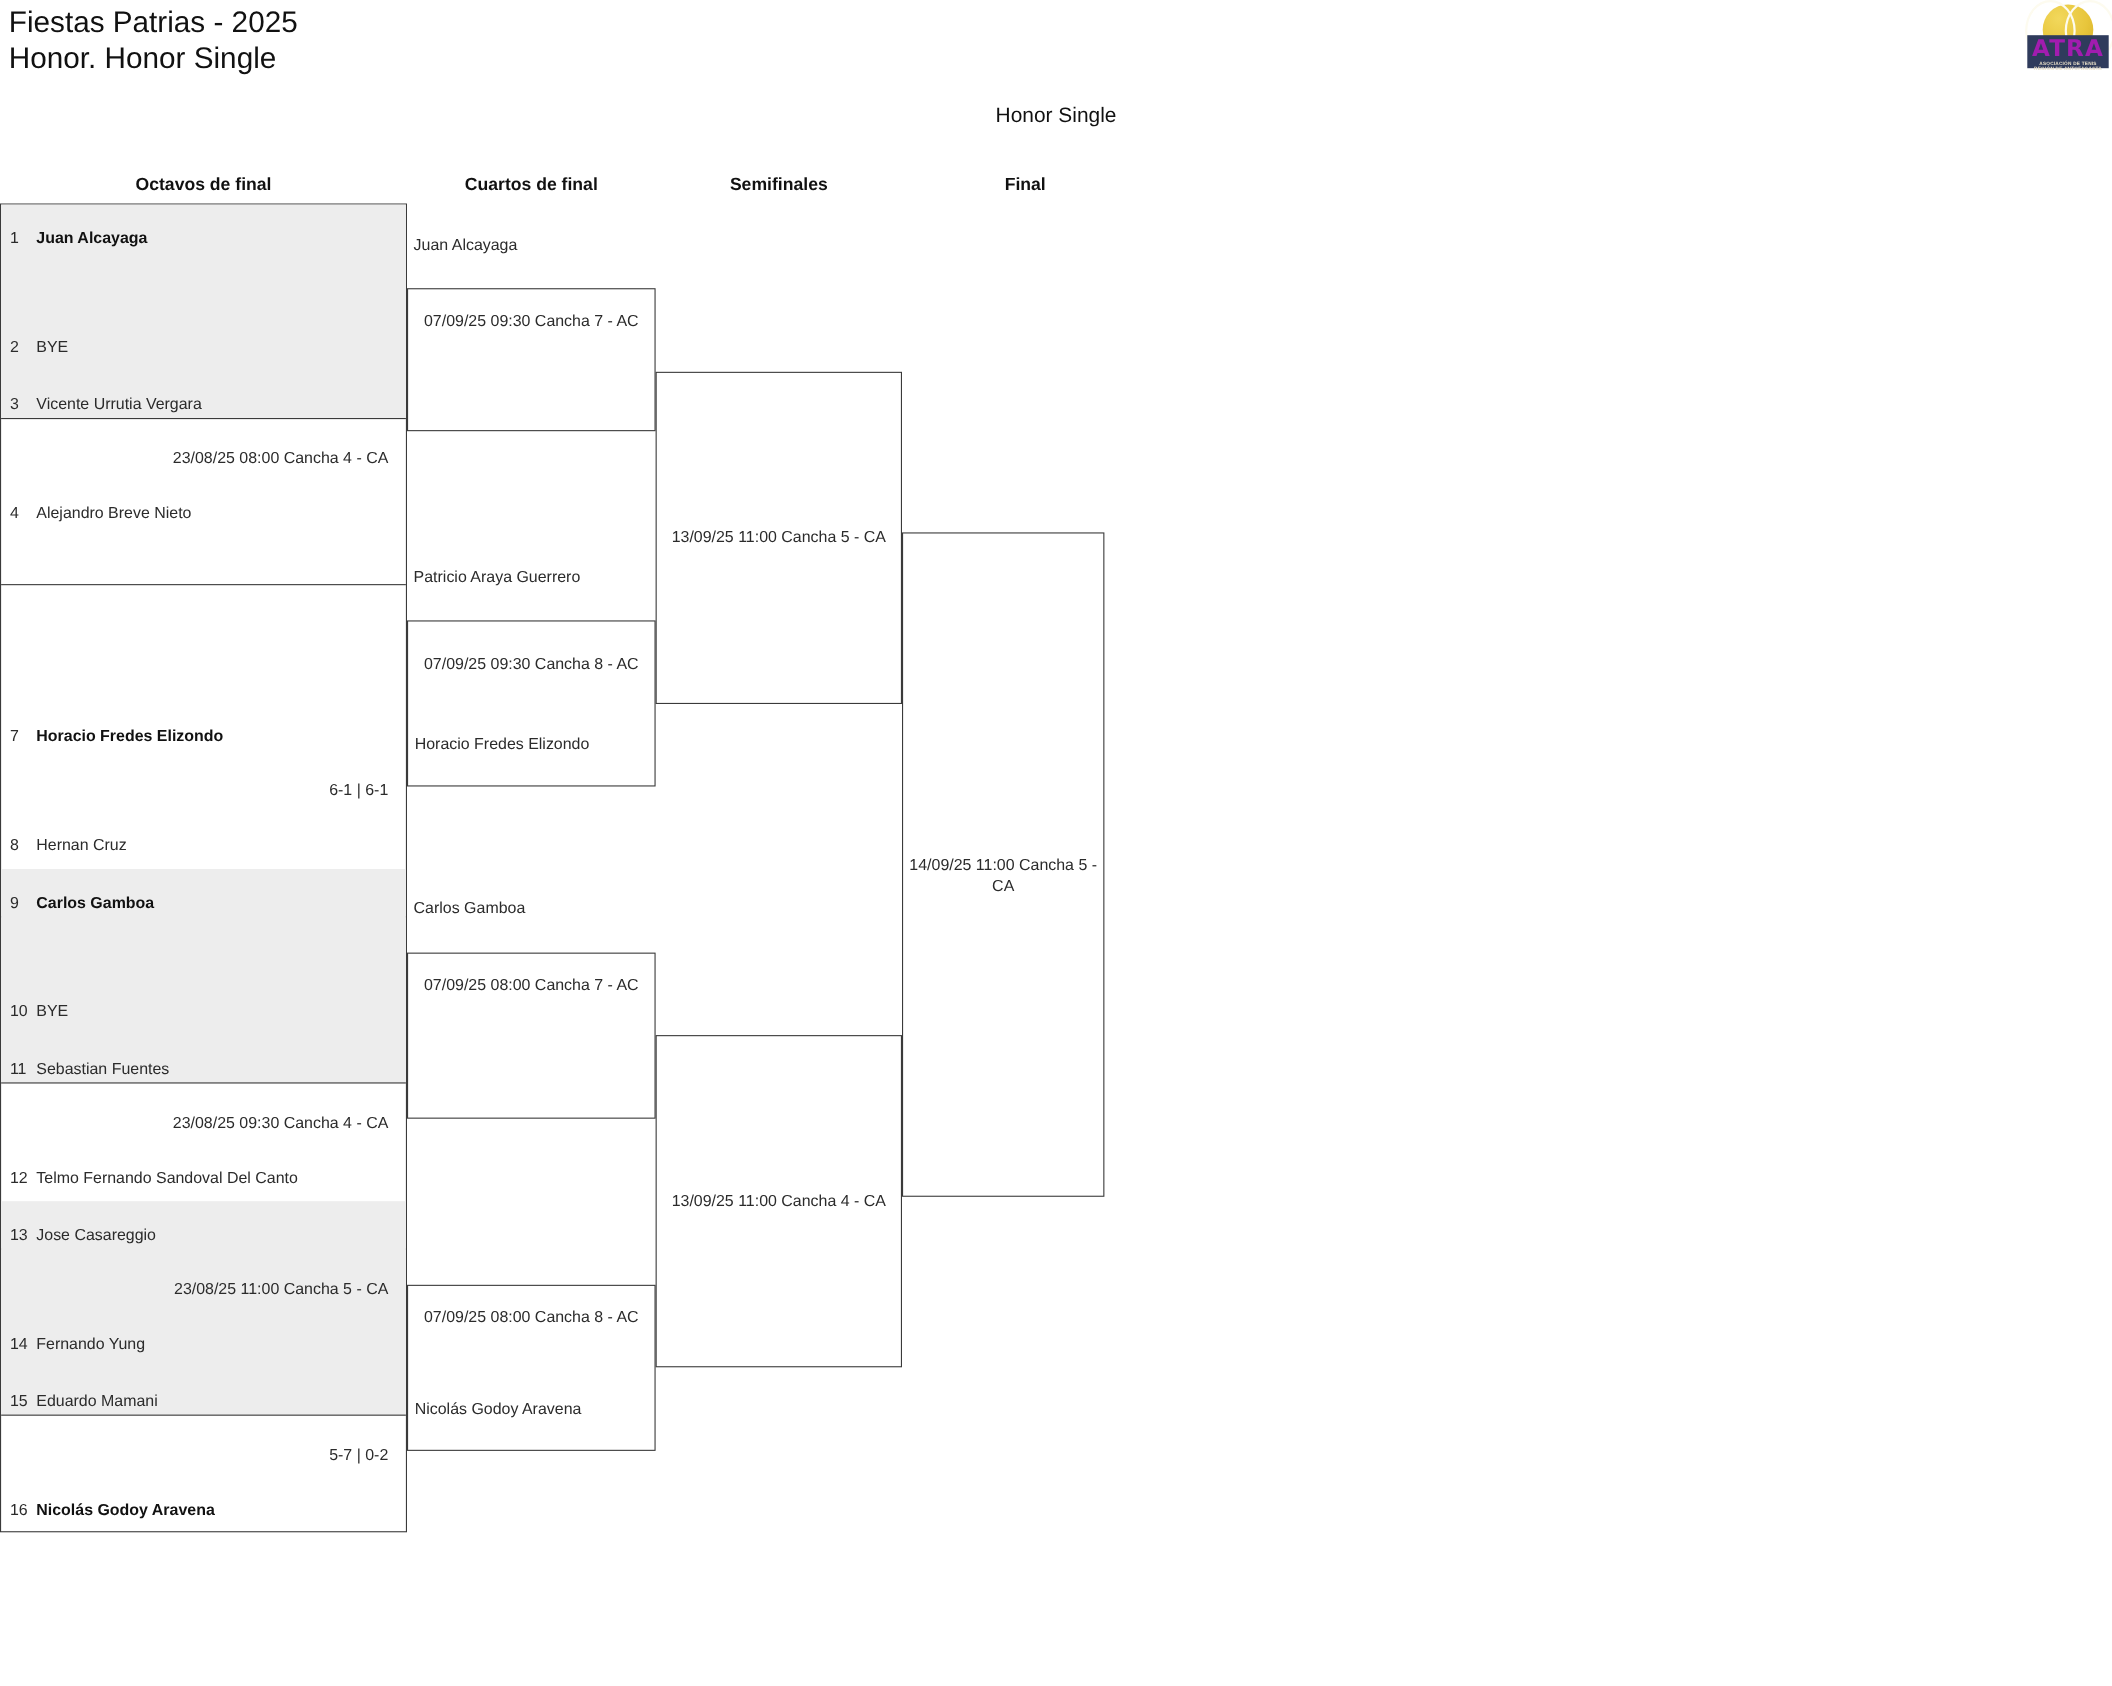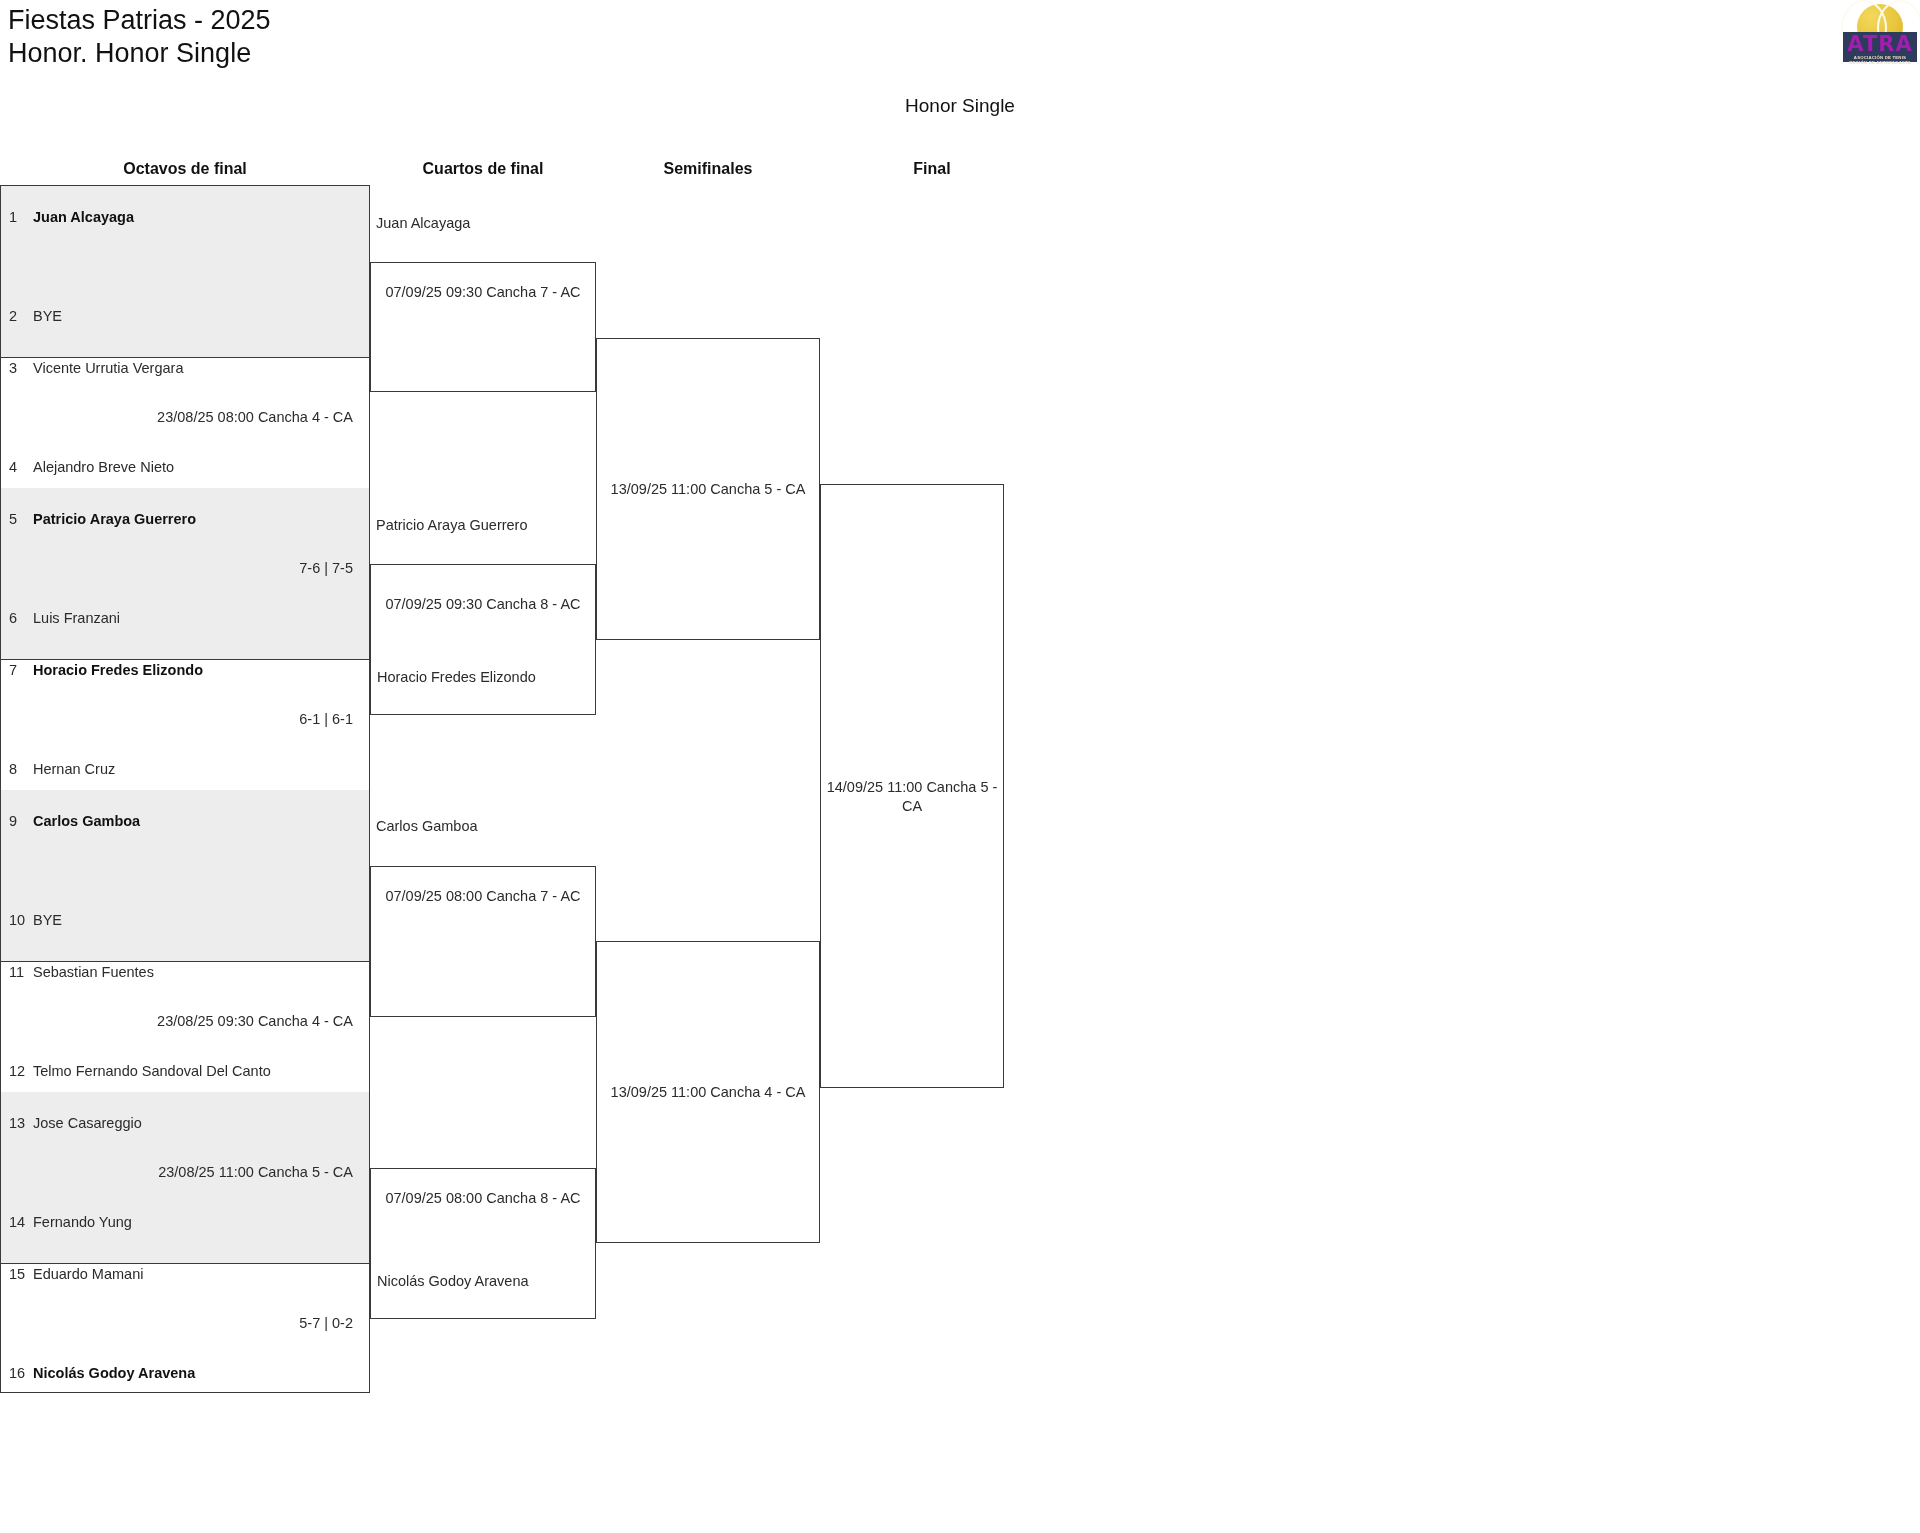--- a/index.html
+++ b/index.html
@@ -66,21 +66,21 @@
     text-align:center;top:160px;
   }
 
   
   #octavos-block{
     left:0px;top:185px;width:370px;height:1208px;
     border:1.5px solid #3a3a3a;
     box-sizing:border-box;
   }
   .oct-pair{
-    position:absolute;left:0;width:100%;height:172px;
+    position:absolute;left:0;width:100%;height:195px;
     box-sizing:border-box;
   }
   .oct-pair.shaded{background:#ededed;}
   .oct-pair.ruled{border-bottom:1.5px solid #3a3a3a;}
   .oct-seed{
     position:absolute;left:8px;width:350px;
     font-size:14.5px;color:#2b2b2b;
   }
   .oct-seed .num{
     display:inline-block;min-width:24px;text-align:left;
@@ -147,29 +147,20 @@
   <div class="oct-pair ruled" style="top:151px;">
     <div class="oct-seed oct-top">
       <span class="num">3</span><span class="nm">Vicente Urrutia Vergara</span>
     </div>
     <div class="oct-result">23/08/25 08:00 Cancha 4 - CA</div>
     <div class="oct-seed oct-bot">
       <span class="num">4</span><span class="nm">Alejandro Breve Nieto</span>
     </div>
   </div>
 
-  <div class="oct-pair shaded ruled" style="top:302px;">
-    <div class="oct-seed oct-top winner">
-      <span class="num">5</span><span class="nm">Patricio Araya Guerrero</span>
-    </div>
-    <div class="oct-result">7-6 | 7-5</div>
-    <div class="oct-seed oct-bot">
-      <span class="num">6</span><span class="nm">Luis Franzani</span>
-    </div>
-  </div>
 
   <div class="oct-pair ruled" style="top:453px;">
     <div class="oct-seed oct-top winner">
       <span class="num">7</span><span class="nm">Horacio Fredes Elizondo</span>
     </div>
     <div class="oct-result">6-1 | 6-1</div>
     <div class="oct-seed oct-bot">
       <span class="num">8</span><span class="nm">Hernan Cruz</span>
     </div>
   </div>

